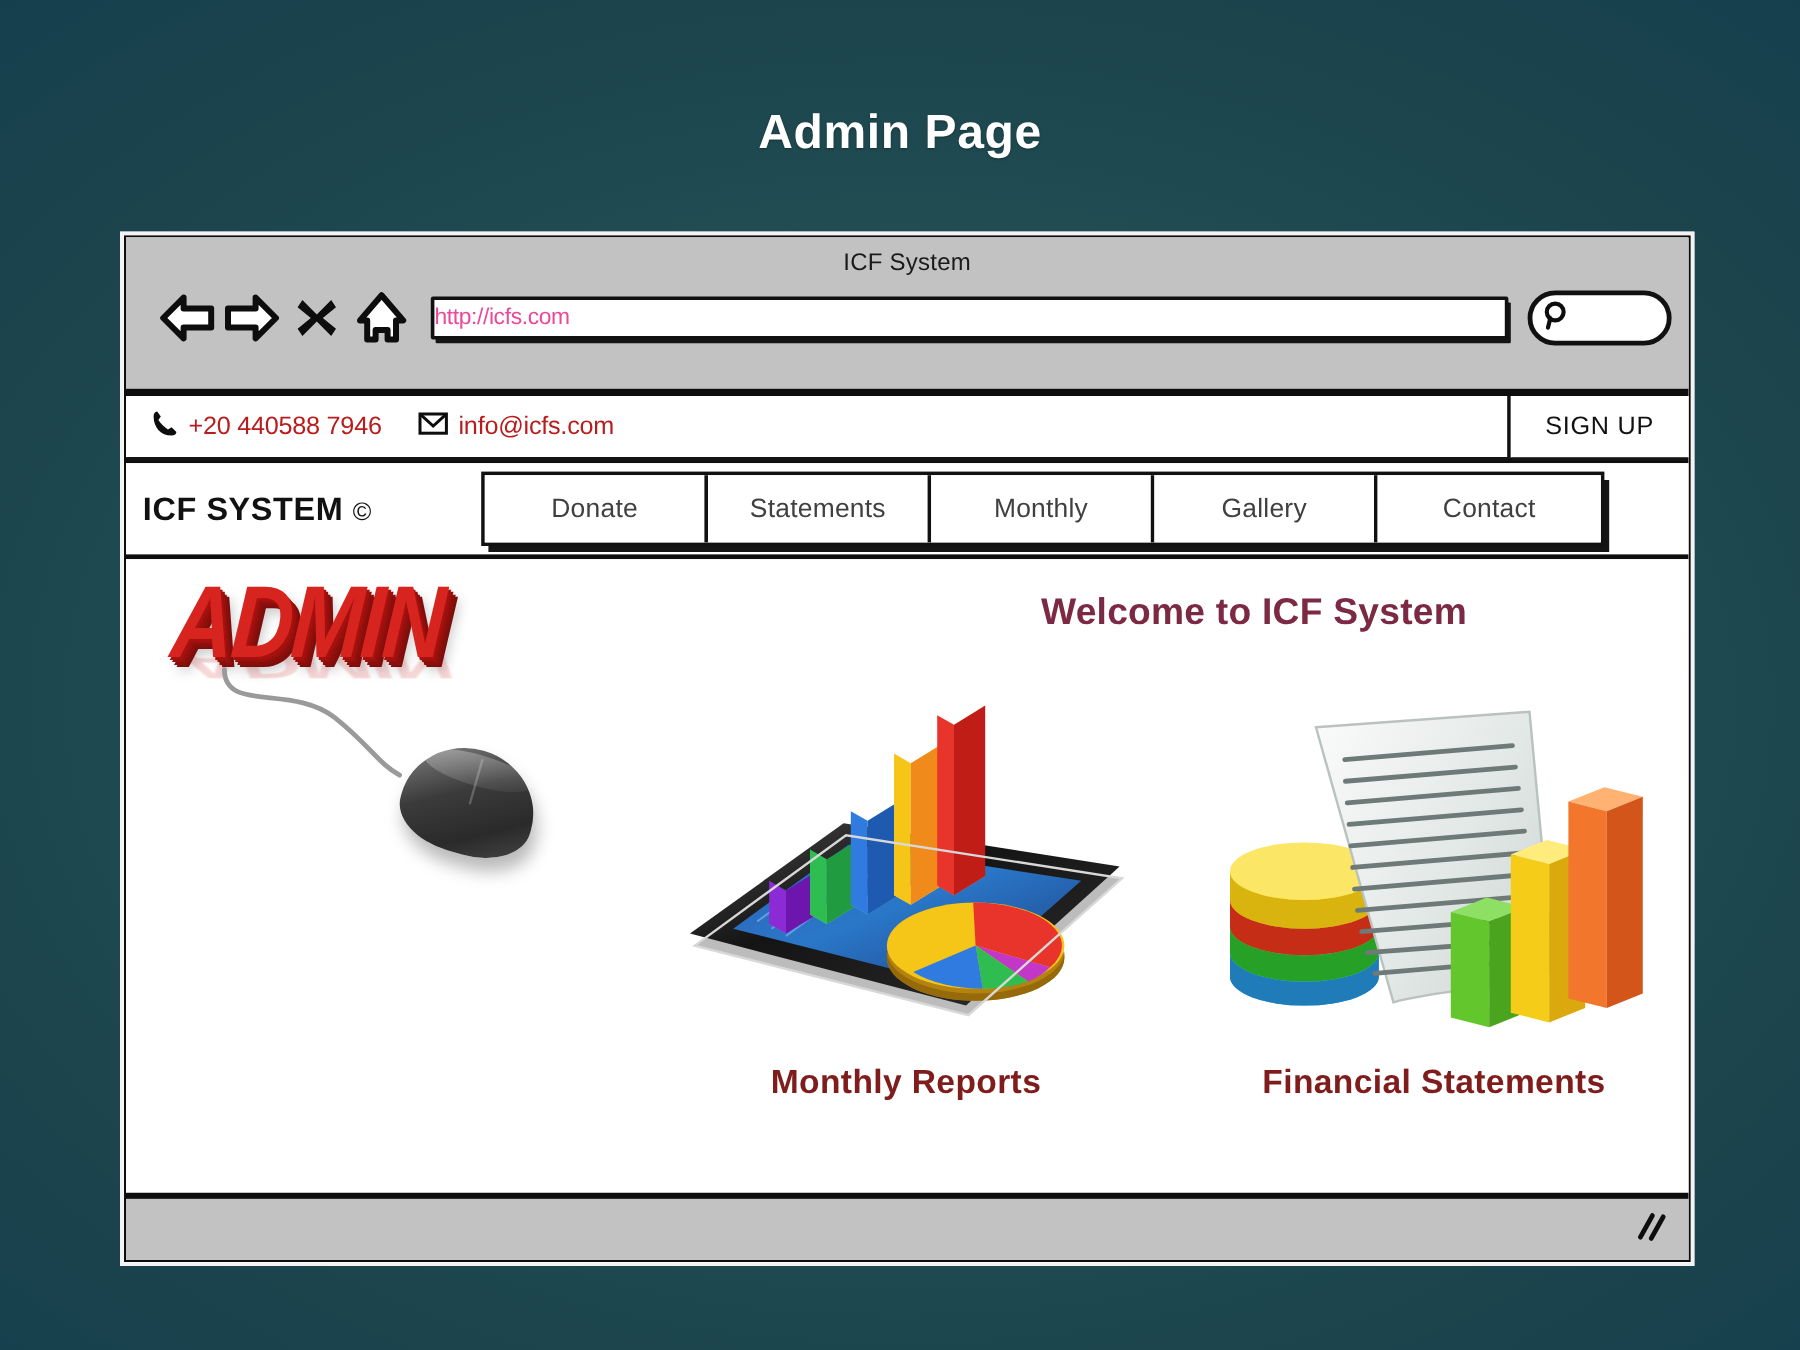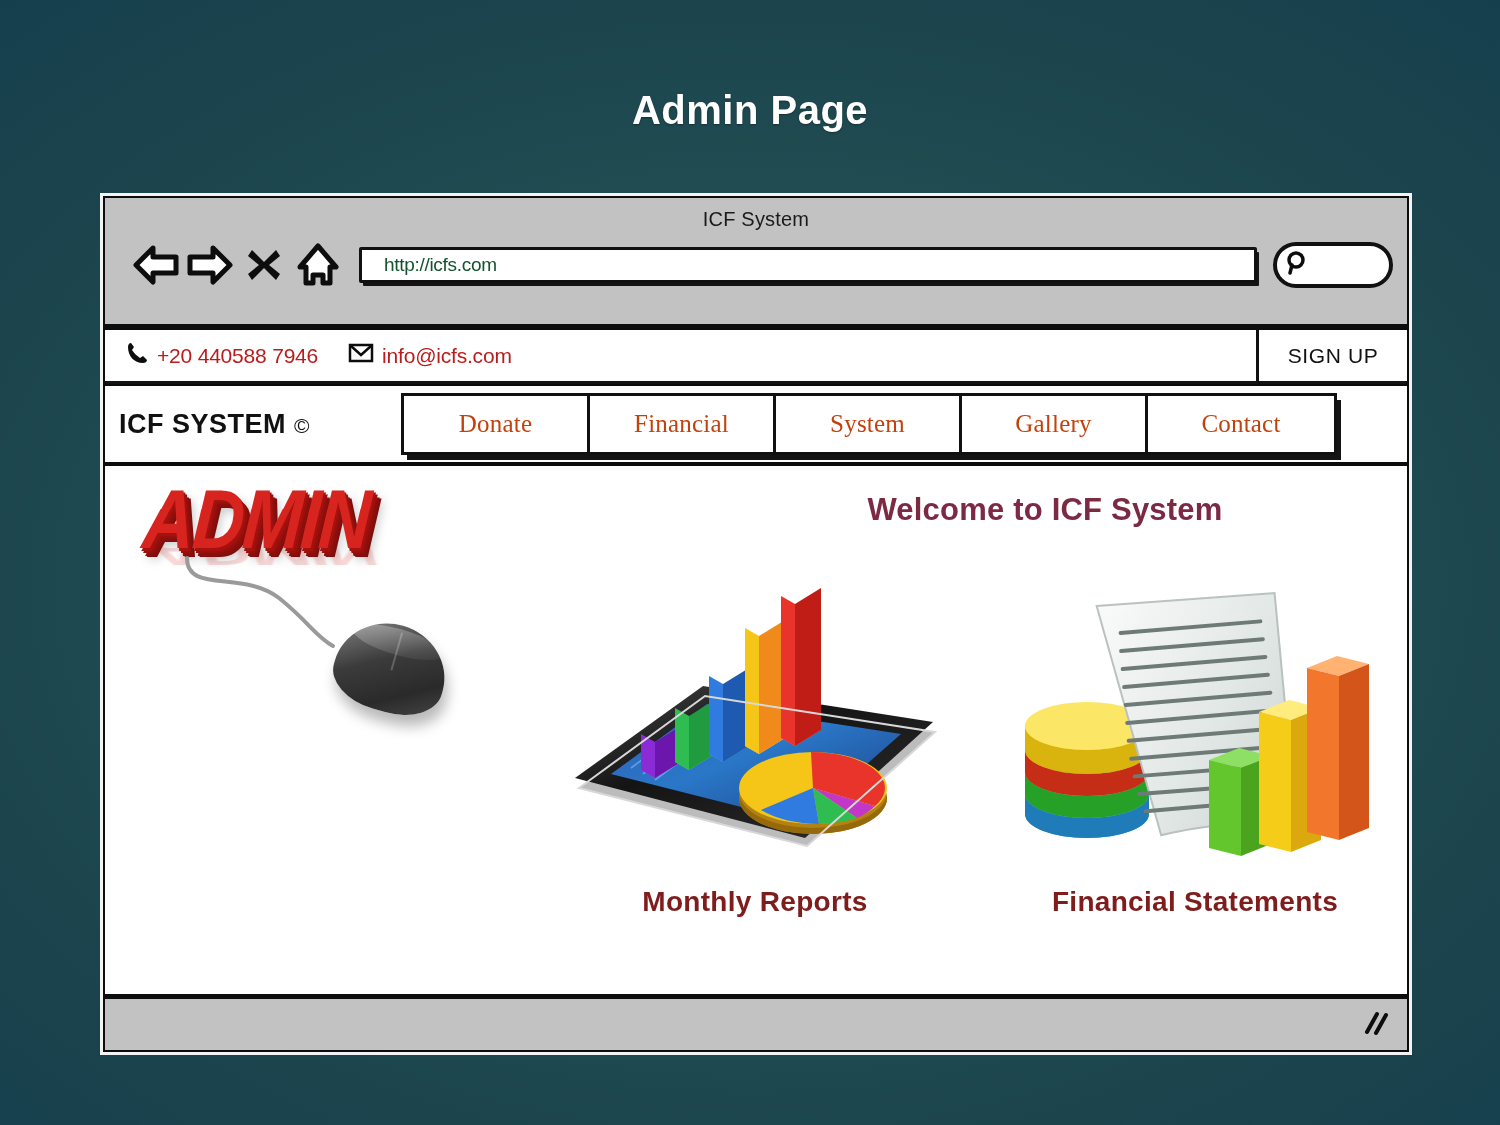--- a/index.html
+++ b/index.html
@@ -74,23 +74,23 @@
     margin: 0 6px 0 14px;
     position: relative;
   }
   .url-bar {
     height: 36px;
     background: #ffffff;
     border: 3px solid #111;
     border-radius: 2px;
     display: flex;
     align-items: center;
-    padding: 0 22px;
+    padding: 0 0;
     font-size: 19px;
-    color: #14532d;
+    color: #ec4899;
     box-shadow: 3px 4px 0 -1px #141414;
     letter-spacing: -.3px;
   }
   .searchbox {
     width: 120px; height: 46px;
     border: 4px solid #111;
     border-radius: 28px;
     background: #fff;
     display: flex;
     align-items: center;
@@ -165,26 +165,25 @@
     display: flex;
     border: 3px solid #111;
     box-shadow: 5px 6px 0 -1px #141414;
     height: 62px;
   }
   .nav-item {
     width: 186px;
     display: flex;
     align-items: center;
     justify-content: center;
-    font-size: 25px;
-    color: #c2410c;
+    font-size: 22px;
+    color: #404040;
     border-right: 3px solid #111;
     background: #fff;
     letter-spacing: .2px;
-    font-family: Liberation Serif, serif;
   }
   .nav-item:last-child { border-right: none; }
 
   
   .content {
     flex: 1;
     background: #ffffff;
     position: relative;
     overflow: hidden;
   }
@@ -384,22 +383,22 @@
       <div class="auth-btn">SIGN UP</div>
     </div>
 
     <div class="site-nav">
       <div class="logo">
         <span>ICF SYSTEM</span>
         <span class="copy">©</span>
       </div>
       <div class="nav-items">
         <div class="nav-item">Donate</div>
-        <div class="nav-item">Financial</div>
-        <div class="nav-item">System</div>
+        <div class="nav-item">Statements</div>
+        <div class="nav-item">Monthly</div>
         <div class="nav-item">Gallery</div>
         <div class="nav-item">Contact</div>
       </div>
     </div>
 
     <div class="content">
 
       <div class="welcome">Welcome to ICF System</div>
 
       <div class="admin-hero">

